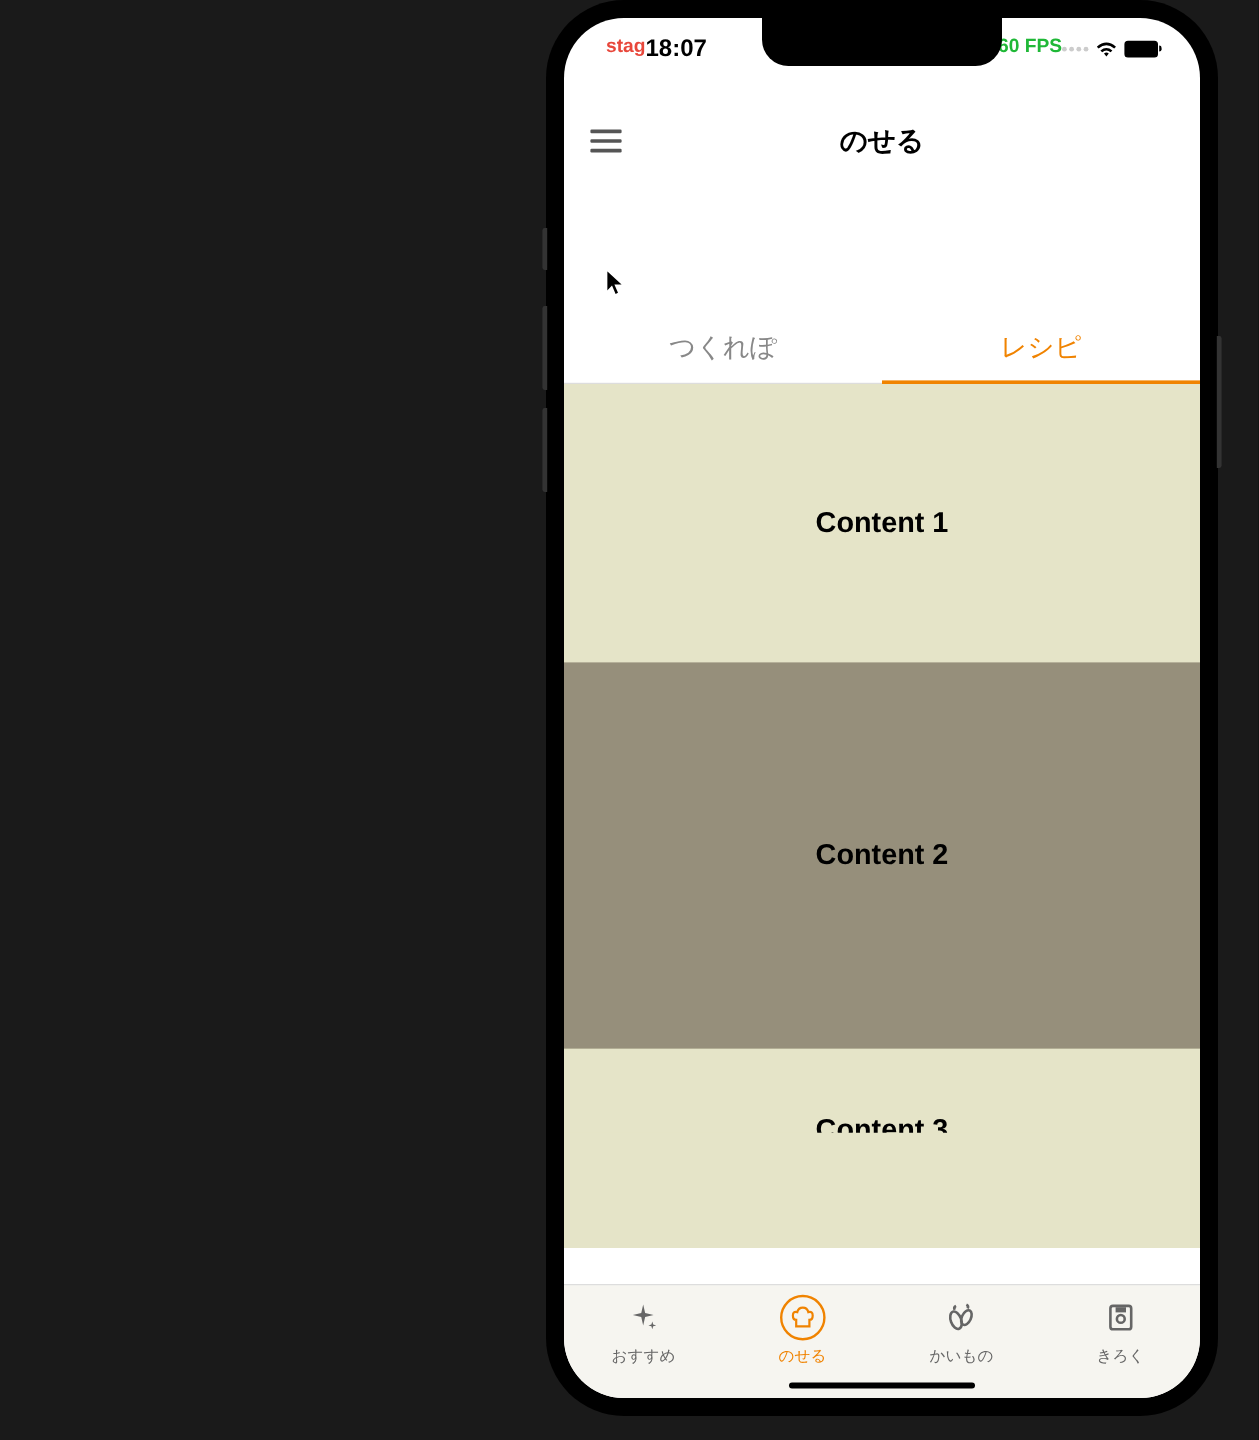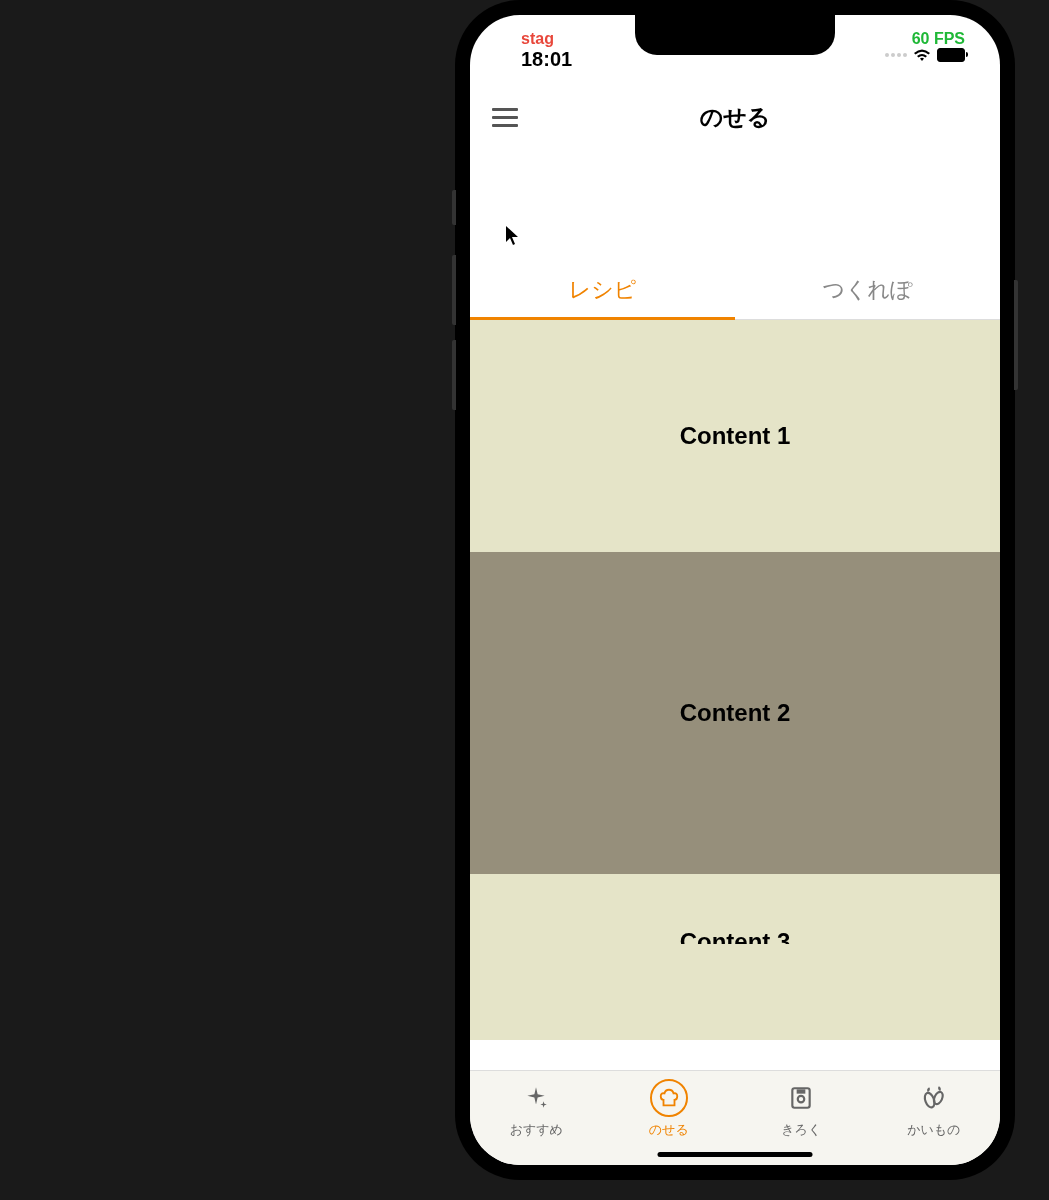--- a/index.html
+++ b/index.html
@@ -66,37 +66,36 @@
       height: 55px;
       display: flex;
       justify-content: space-between;
       align-items: flex-start;
       padding: 15px 35px 0;
       position: relative;
       z-index: 50;
     }
     .status-left {
       display: flex;
-      flex-direction: column;
+      flex-direction: row;
       line-height: 1.1;
-      margin-left: 16px;
     }
     .stag {
       color: #e8473b;
       font-weight: bold;
       font-size: 16px;
     }
     .time {
       color: #000;
       font-weight: 600;
       font-size: 20px;
     }
     .status-right {
       display: flex;
-      flex-direction: column;
+      flex-direction: row;
       align-items: flex-end;
     }
     .fps {
       color: #1fb837;
       font-weight: bold;
       font-size: 16px;
     }
     .status-icons {
       display: flex;
       align-items: center;
@@ -279,21 +278,21 @@
   <div class="phone-buttons-left btn-mute"></div>
   <div class="phone-buttons-left btn-vol-up"></div>
   <div class="phone-buttons-left btn-vol-down"></div>
   <div class="phone-button-right"></div>
   <div class="screen">
     <div class="notch"></div>
 
     <div class="status-bar">
       <div class="status-left">
         <span class="stag">stag</span>
-        <span class="time">18:01</span>
+        <span class="time">18:07</span>
       </div>
       <div class="status-right">
         <span class="fps">60 FPS</span>
         <div class="status-icons">
           <div class="dots">
             <div class="dot"></div>
               <div class="dot"></div>
               <div class="dot"></div>
               <div class="dot"></div>
           </div>
@@ -310,25 +309,25 @@
         <span></span>
           <span></span>
           <span></span>
       </div>
       <div class="nav-title">のせる</div>
     </div>
 
     <div class="spacer"></div>
 
     <div class="tabs">
+      <div class="tab">
+        <span>つくれぽ</span>
+      </div>
       <div class="tab active">
         <span>レシピ</span>
-      </div>
-      <div class="tab">
-        <span>つくれぽ</span>
       </div>
     </div>
 
     <div class="content-area">
       <div class="content-block bg1">
         <span>Content 1</span>
       </div>
       <div class="content-block bg2">
         <span>Content 2</span>
       </div>
@@ -346,39 +345,39 @@
         </div>
         <span class="label">おすすめ</span>
       </div>
       <div class="bottom-nav-item active">
         <div class="icon-wrap">
           <svg width="22" height="22" viewBox="0 0 24 24" fill="none" stroke="currentColor" stroke-width="2">
             <path d="M6 20 L18 20 L18 14 Q21 14 21 10 Q21 6 17 7 Q16 3 12 3 Q8 3 7 7 Q3 6 3 10 Q3 14 6 14 Z"></path>
           </svg>
         </div>
         <span class="label">のせる</span>
-      </div>
-      <div class="bottom-nav-item">
-        <div class="icon-wrap">
-          <svg width="26" height="26" viewBox="0 0 24 24" fill="none" stroke="currentColor" stroke-width="2">
-            <rect x="4" y="3" width="16" height="18" rx="2"></rect>
-            <circle cx="12" cy="13" r="3"></circle>
-            <rect x="9" y="5" width="6" height="2"></rect>
-          </svg>
-        </div>
-        <span class="label">きろく</span>
       </div>
       <div class="bottom-nav-item">
         <div class="icon-wrap">
           <svg width="26" height="26" viewBox="0 0 24 24" fill="none" stroke="currentColor" stroke-width="2">
             <ellipse cx="8" cy="14" rx="4" ry="7" transform="rotate(-20 8 14)"></ellipse>
             <ellipse cx="16" cy="12" rx="3.5" ry="6" transform="rotate(25 16 12)"></ellipse>
             <path d="M7 6 Q6 4 8 3"></path>
             <path d="M17 5 Q18 3 16 2"></path>
           </svg>
         </div>
         <span class="label">かいもの</span>
       </div>
+      <div class="bottom-nav-item">
+        <div class="icon-wrap">
+          <svg width="26" height="26" viewBox="0 0 24 24" fill="none" stroke="currentColor" stroke-width="2">
+            <rect x="4" y="3" width="16" height="18" rx="2"></rect>
+            <circle cx="12" cy="13" r="3"></circle>
+            <rect x="9" y="5" width="6" height="2"></rect>
+          </svg>
+        </div>
+        <span class="label">きろく</span>
+      </div>
     </div>
 
     <div class="home-indicator"></div>
   </div>
 </div>
 
 </body></html>

